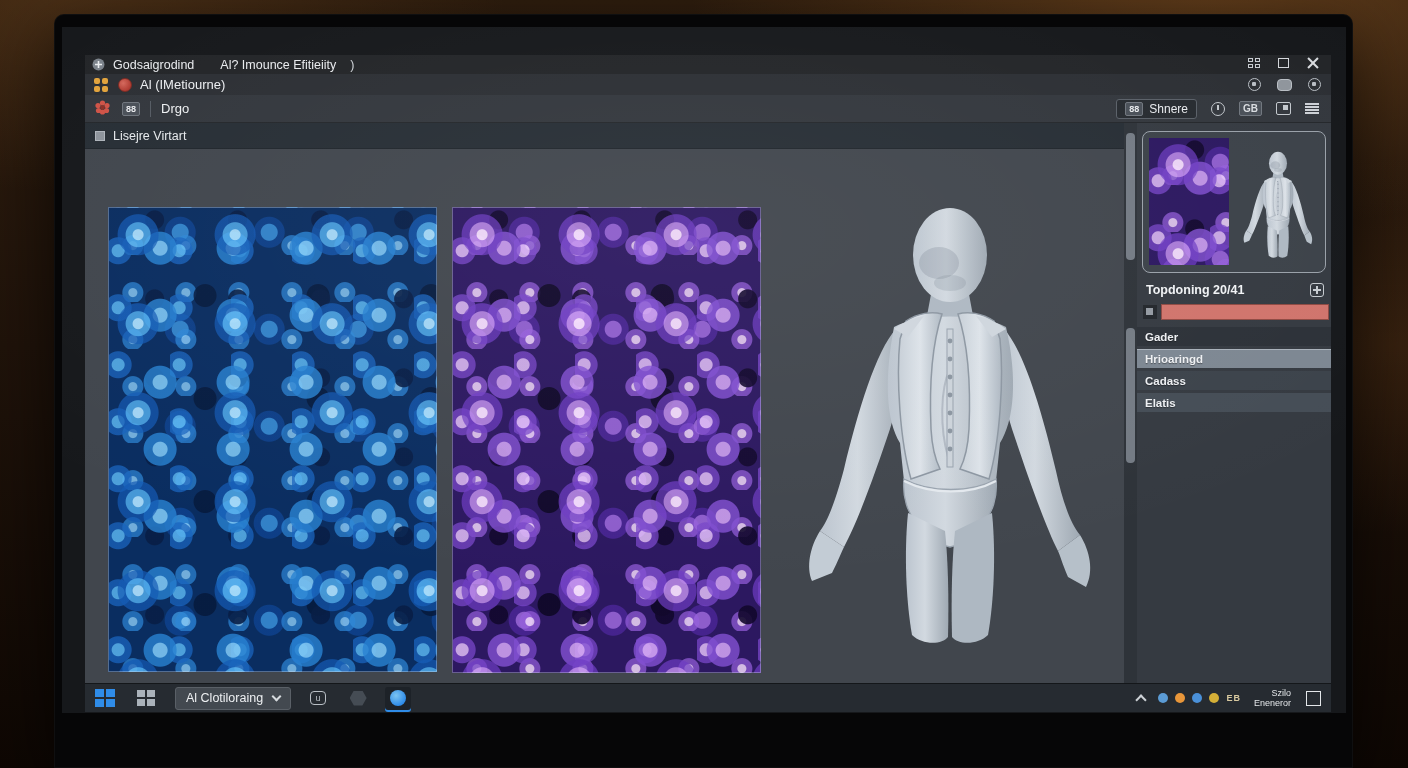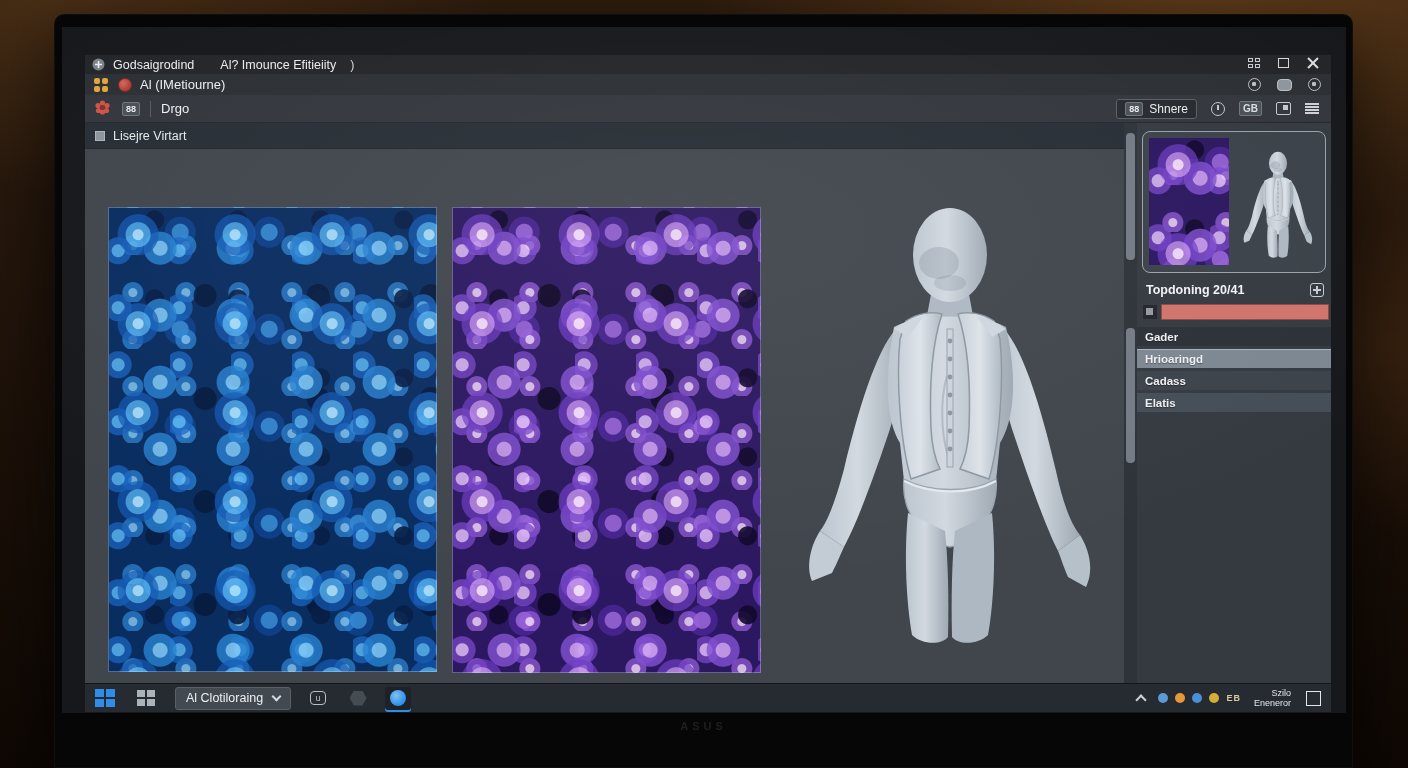--- a/index.html
+++ b/index.html
@@ -389,15 +389,14 @@
               <div>Szilo</div>
               <div>Eneneror</div>
             </span>
             <span class="deskbtn"></span>
           </span>
         </div>
 
       </div>
     </div>
 
-    <div class="bezel-brand">ASUS</div>
   </div>
 </div>
 
 </body></html>

